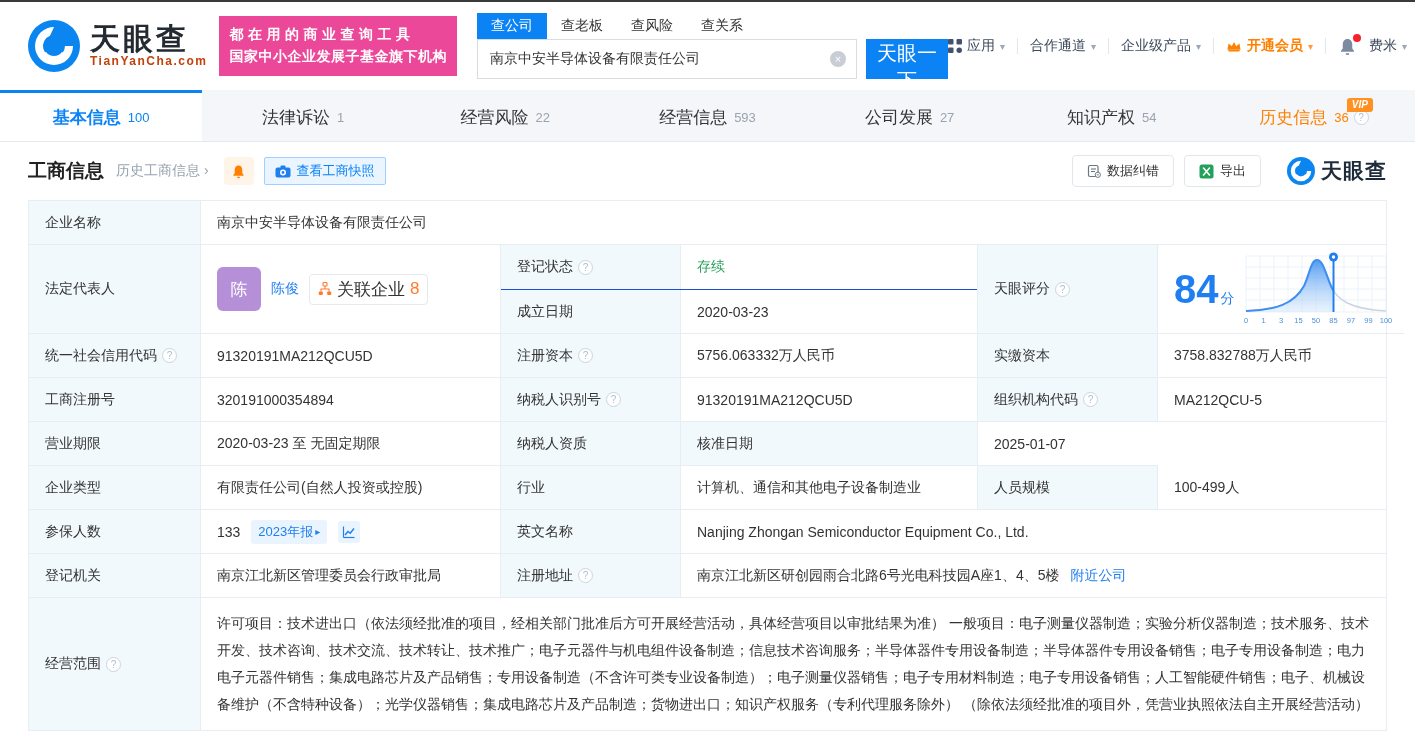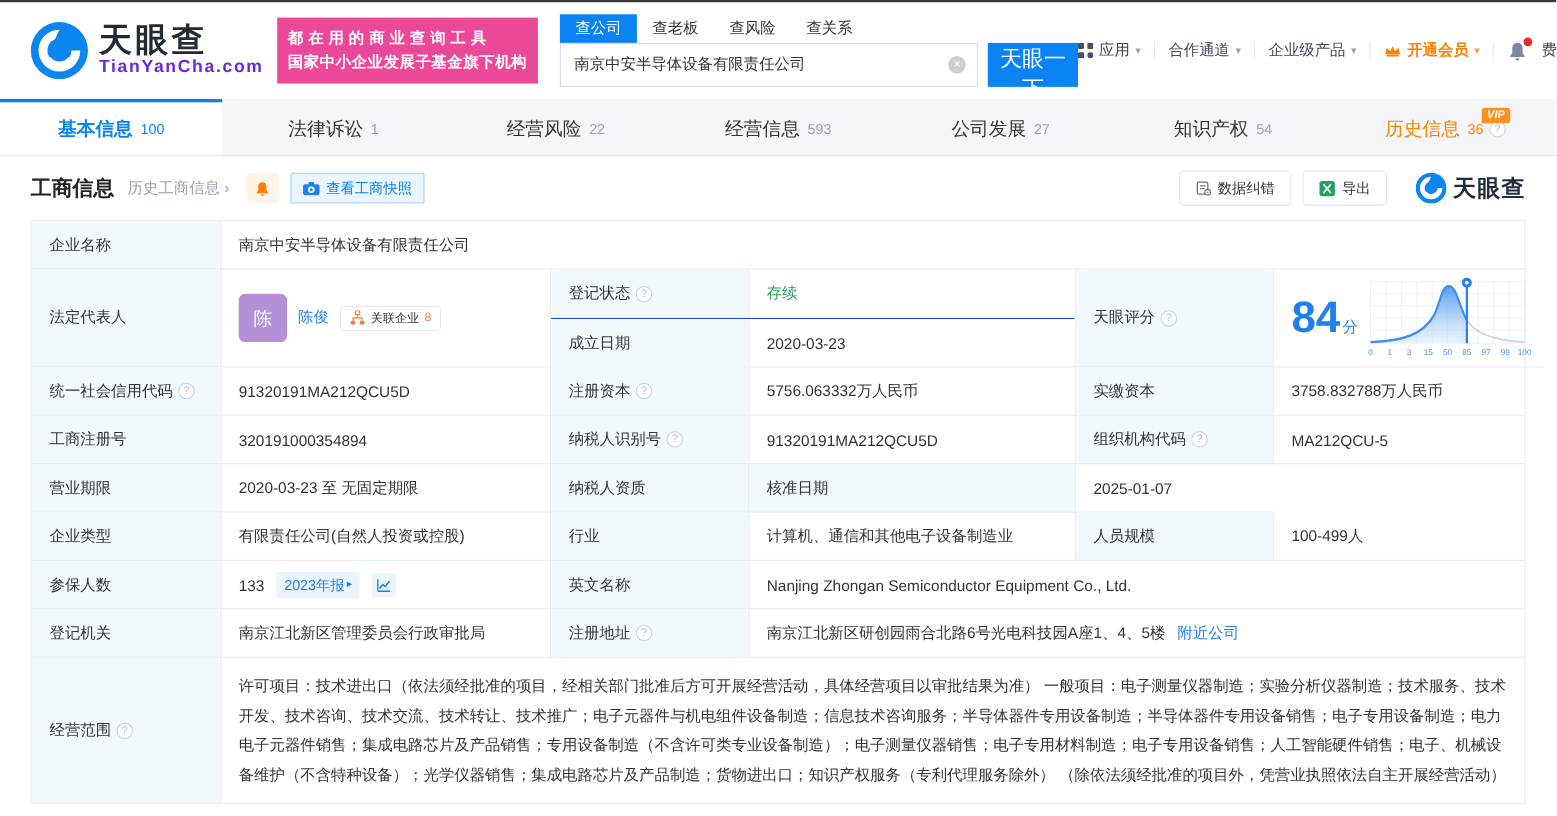--- a/index.html
+++ b/index.html
@@ -7,21 +7,21 @@
     margin: 0; width: 1415px; height: 742px; overflow: hidden;
     background: #fff; color: #333;
     font-family: "Liberation Sans", "DejaVu Sans", sans-serif; font-size: 14px;
   }
   .topline { height: 2px; background: #3a3a3a; }
 
   
   .site-header { display: flex; align-items: center; height: 88px; padding: 0 26px 0 28px; }
   .logo { display: flex; align-items: center; gap: 10px; cursor: pointer; }
   .logo-cn { font-size: 30px; font-weight: bold; color: #242a31; letter-spacing: 3px; line-height: 1; }
-  .logo-en { font-size: 16px; font-weight: bold; color: #6d28d9; letter-spacing: 1.5px; margin-top: 0; }
+  .logo-en { font-size: 12px; font-weight: bold; color: #c2410c; letter-spacing: 1.5px; margin-top: 0; }
   .slogan { background: #ec4899; color: #fff; font-weight: bold; font-size: 14px; padding: 8px 10px; margin-left: 12px; line-height: 1.55; white-space: nowrap; }
   .slogan .l1 { letter-spacing: 4.5px; }
   .slogan .l2 { letter-spacing: 0.5px; }
 
   .search { margin-left: 20px; }
   .search-tabs { display: flex; font-size: 14px; align-items: flex-end; }
   .search-tab { padding: 4px 14px; cursor: pointer; color: #333; }
   .search-tab.active { background: #0b83f5; color: #fff; }
   .search-row { display: flex; align-items: center; }
   .search-box { width: 380px; height: 40px; border: 1px solid #d8dde4; display: flex; align-items: center; padding: 0 10px; }
@@ -65,21 +65,21 @@
   .row { display: grid; grid-template-columns: 172px 300px 180px 297px 180px 1fr; }
   .cell { border-right: 1px solid #e7edf3; border-bottom: 1px solid #e7edf3; min-height: 44px; display: flex; align-items: center; padding: 0 16px; gap: 5px; }
   .row .cell:last-child { border-right: none; }
   .row.last > .cell { border-bottom: none; }
   .label { background: #f2f9fd; color: #333; }
   .green { color: #28a05c; }
   .blue-link { color: #1f7ff0; cursor: pointer; text-decoration: none; }
 
   .legal-cell { gap: 10px; }
   .avatar { width: 44px; height: 44px; border-radius: 6px; background: #b58fd8; color: #fff; font-size: 17px; display: flex; align-items: center; justify-content: center; cursor: pointer; }
-  .rel-badge { display: inline-flex; align-items: center; gap: 5px; border: 1px solid #e4e9ef; border-radius: 4px; padding: 3px 8px; font-size: 11px; cursor: pointer; background: #fff; }
+  .rel-badge { display: inline-flex; align-items: center; gap: 5px; border: 1px solid #e4e9ef; border-radius: 4px; padding: 3px 8px; font-size: 17px; cursor: pointer; background: #fff; }
   .rel-badge .num { color: #ff7a2f; }
 
   .cell-mid { grid-column: 3 / 5; border-right: 1px solid #e7edf3; border-bottom: 1px solid #e7edf3; display: flex; flex-direction: column; }
   .subrow { flex: 1; display: flex; min-height: 44px; }
   .subrow + .subrow { border-top: 1px solid #1d4ed8; }
   .slabel { flex: 0 0 180px; background: #f2f9fd; display: flex; align-items: center; gap: 5px; padding: 0 16px; border-right: 1px solid #e7edf3; }
   .sval { flex: 1; display: flex; align-items: center; padding: 0 16px; }
 
   .score-cell { justify-content: space-between; padding: 0 12px 0 16px; }
   .score-num { font-size: 40px; font-weight: bold; color: #1f7ff0; line-height: 1; }

